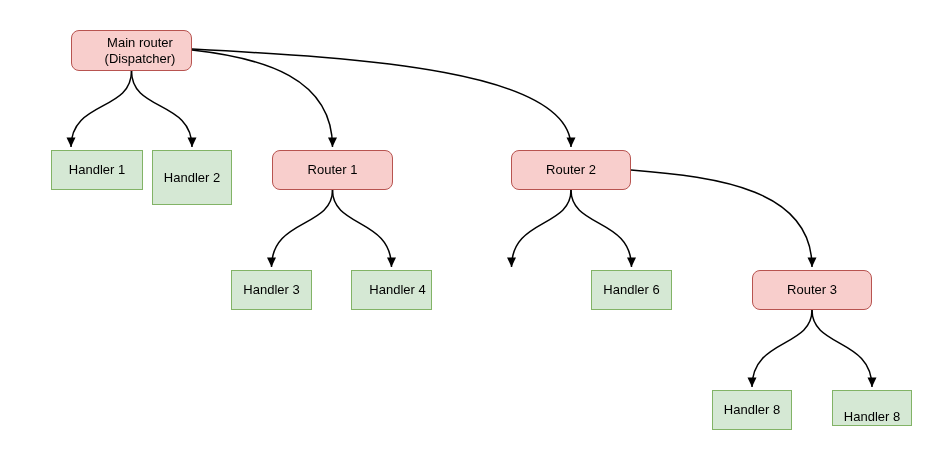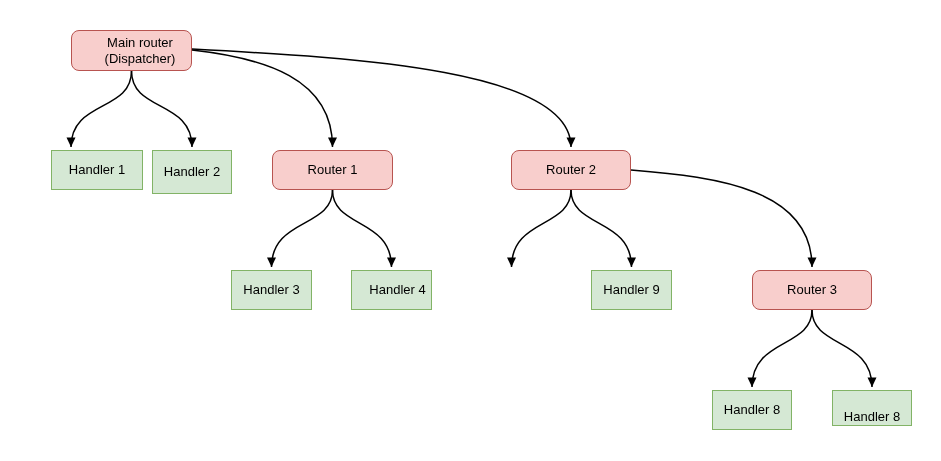--- a/index.html
+++ b/index.html
@@ -77,21 +77,21 @@
     <div>
       <span>Main router</span><br>
       <span>(Dispatcher)</span>
     </div>
   </div>
 
   <div class="node handler" style="left:31px; top:150px; width:92px; height:40px;margin-left:20px;">
     <span>Handler 1</span>
   </div>
 
-  <div class="node handler" style="left:152px; top:150px; width:80px; height:44px;">
+  <div class="node handler" style="left:152px; top:150px; width:80px; height:55px;">
     <span>Handler 2</span>
   </div>
 
   <div class="node router" style="left:272px; top:150px; width:121px; height:40px;align-items:center;">
     <span>Router 1</span>
   </div>
 
   <div class="node router" style="left:511px; top:150px; width:120px; height:40px;">
     <span>Router 2</span>
   </div>
@@ -99,21 +99,21 @@
   <div class="node handler" style="left:231px; top:270px; width:81px; height:40px;">
     <span>Handler 3</span>
   </div>
 
   <div class="node handler" style="left:351px; top:270px; width:81px; height:40px;padding-left:12px;">
     <span>Handler 4</span>
   </div>
 
 
   <div class="node handler" style="left:591px; top:270px; width:81px; height:40px;">
-    <span>Handler 9</span>
+    <span>Handler 6</span>
   </div>
 
   <div class="node router" style="left:752px; top:270px; width:120px; height:40px;">
     <span>Router 3</span>
   </div>
 
   <div class="node handler" style="left:712px; top:390px; width:80px; height:40px;">
     <span>Handler 8</span>
   </div>
 

